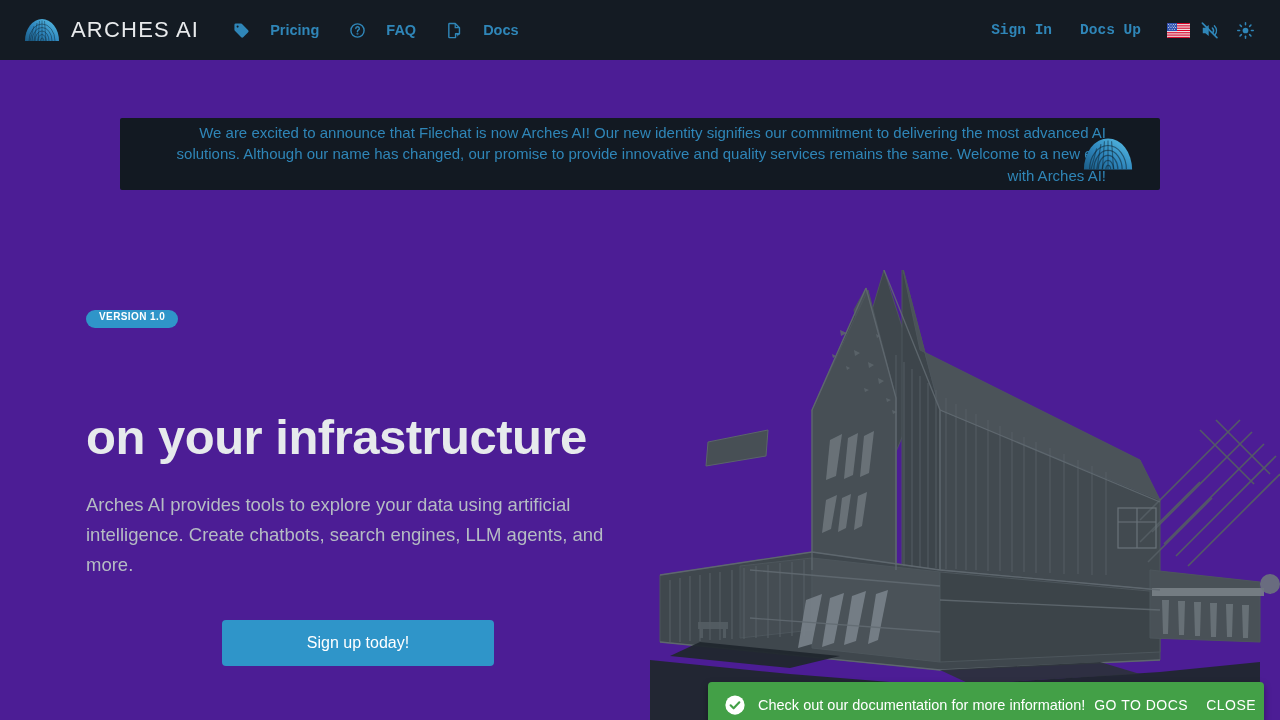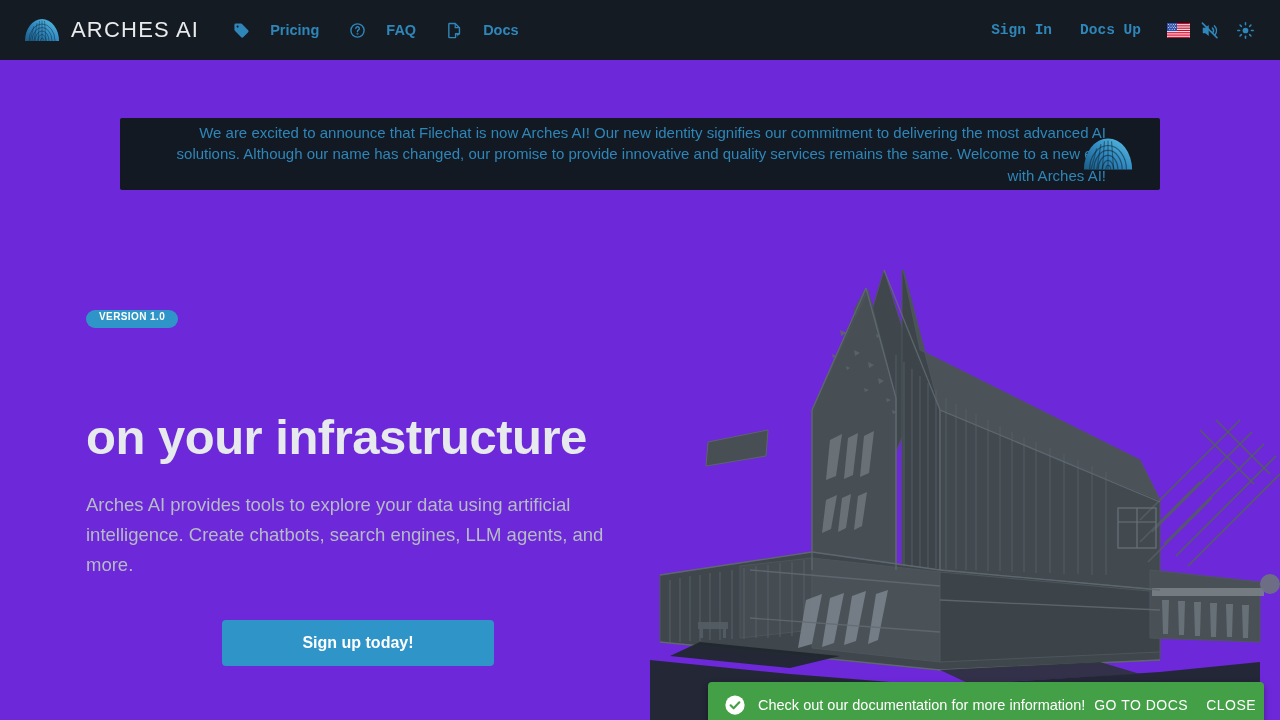--- a/index.html
+++ b/index.html
@@ -2,21 +2,21 @@
 <html><head>
 <meta charset="utf-8">
 <style>
   * { margin:0; padding:0; box-sizing:border-box; }
   html, body {
     width:1280px; height:720px;
     background:#161d26;
     font-family:"Liberation Sans", sans-serif;
     overflow:hidden;
   }
-  .page { position:relative; width:1280px; height:720px; background:#6d28d9; }
+  .page { position:relative; width:1280px; height:720px; background:#4c1d95; }
 
   
   .header {
     position:absolute; top:0; left:0; width:1280px; height:60px;
     background:#141b23;
     display:flex; align-items:center;
     z-index:40;
   }
   .brand { display:flex; align-items:center; margin-left:24px; gap:11px; cursor:pointer; }
   .brand-logo { width:36px; height:24px; display:block; }
@@ -82,21 +82,21 @@
   }
   .hero-sub {
     margin-top:24px; color:#b5bcc3; font-size:18.5px; line-height:30px;
     max-width:535px;
   }
   .cta-wrap { margin-top:40px; display:flex; }
   .cta-btn {
     width:272px; height:46px; background:#2f95c9; color:#ffffff;
     border:none; border-radius:4px; cursor:pointer;
     font-family:"Liberation Sans", sans-serif;
-    font-size:16px; font-weight:bold; margin-left:136px;
+    font-size:16px; font-weight:normal; margin-left:136px;
   }
 
   
   .toast {
     position:absolute; left:708px; top:682px; width:556px; height:45px;
     background:#43a047; border-radius:4px;
     display:flex; align-items:center; padding:0 14px 0 16px;
     box-shadow:0 3px 7px rgba(0,0,0,.35);
     z-index:50;
   }

